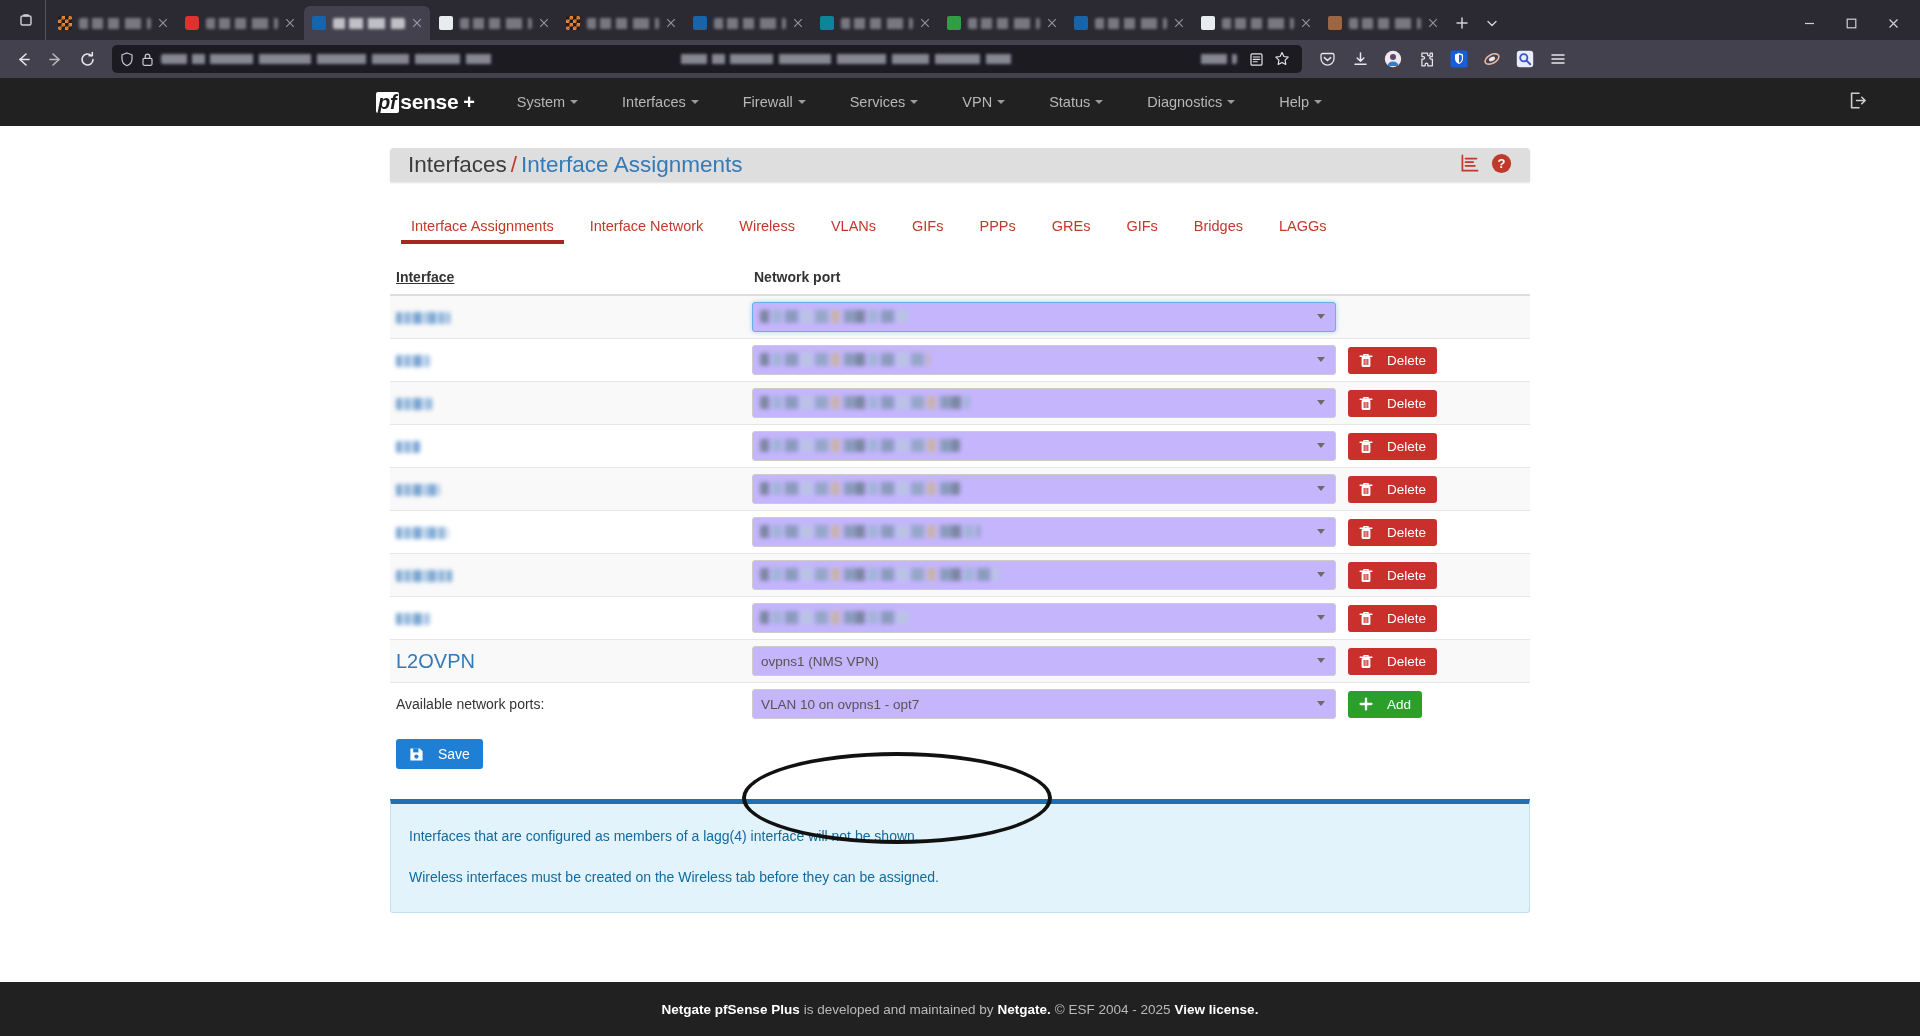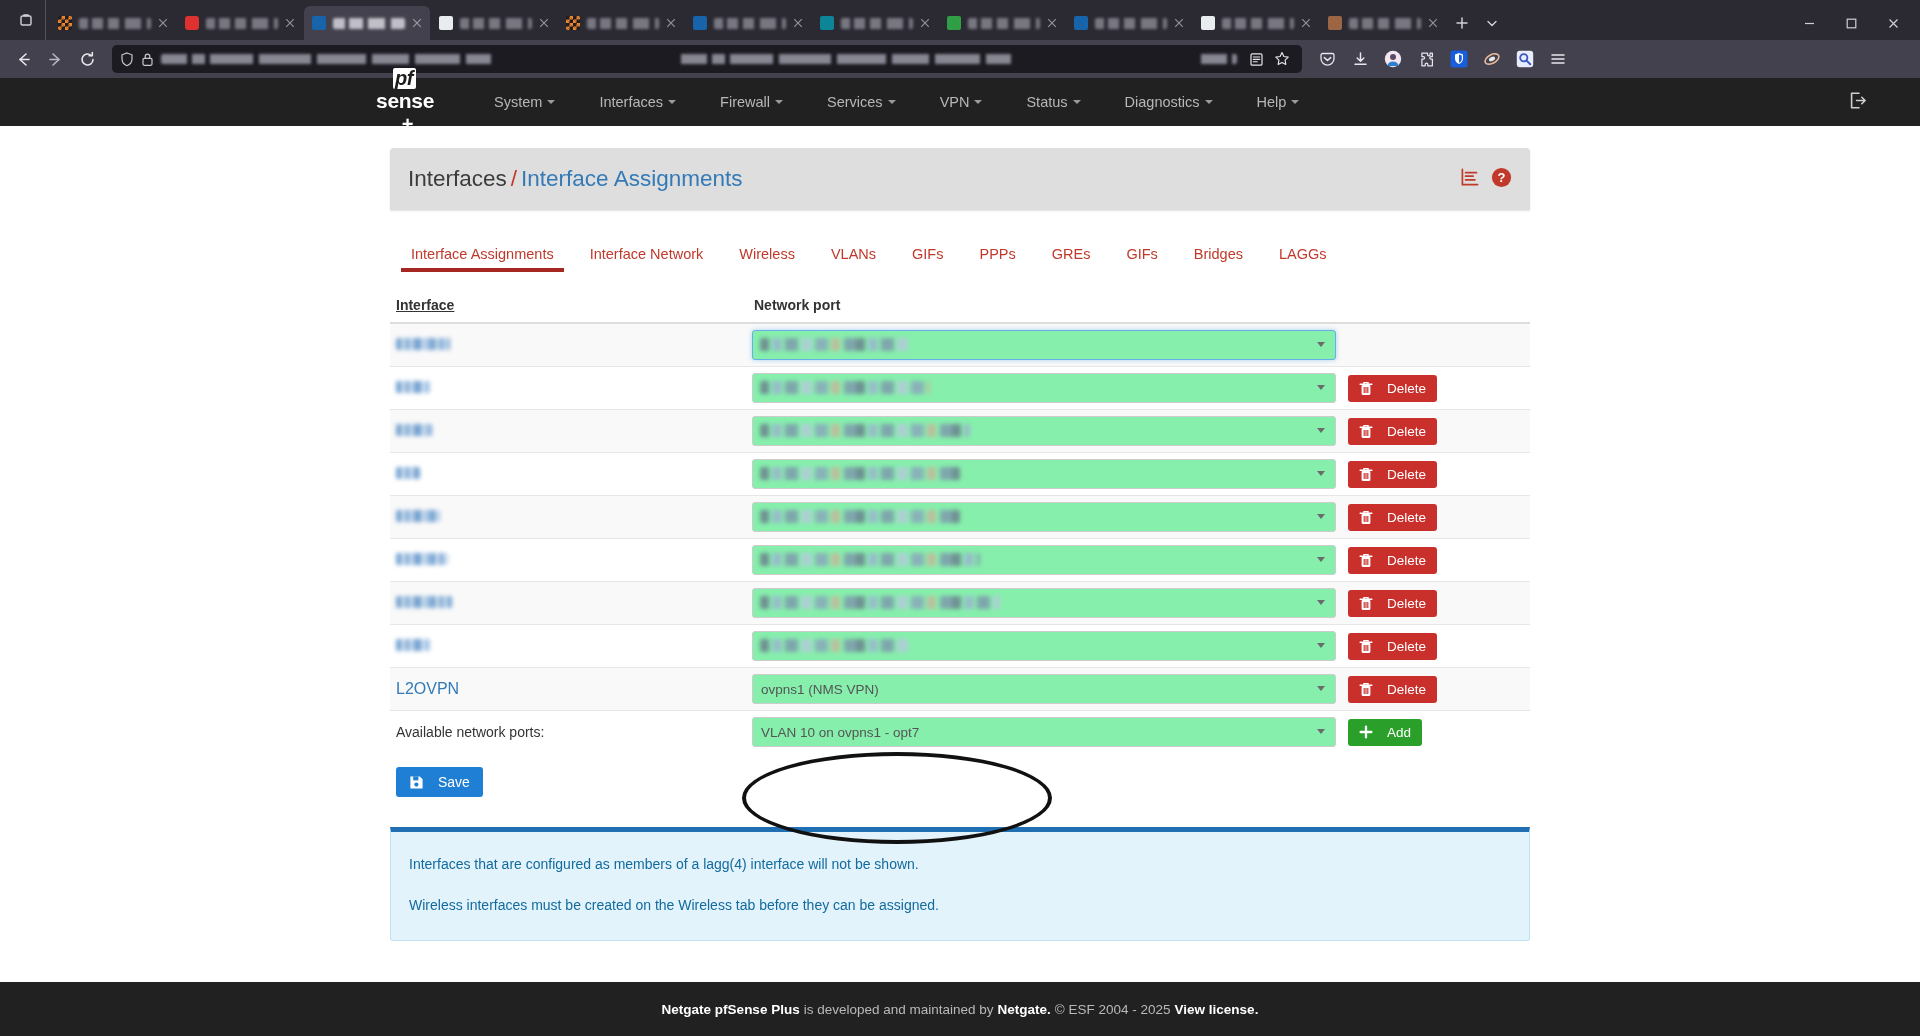--- a/index.html
+++ b/index.html
@@ -101,22 +101,22 @@
   .url-right { display:flex; align-items:center; gap:2px; }
   .toolbar-right { display:flex; align-items:center; gap:3px; padding-right:4px; }
 
   
   .page { width:1920px; height:958px; background:#fff;
           position:relative; }
   .pf-nav {
     height:48px; background:#212121; display:flex; align-items:center;
     padding-left:376px; color:#fff;
   }
-  .pf-logo { display:flex; align-items:center; margin-right:44px;
-             font-size:21px; font-weight:bold; letter-spacing:-.3px;flex-direction:column; }
+  .pf-logo { display:flex; align-items:center; margin-right:26px;
+             font-size:21px; font-weight:bold; letter-spacing:-.3px; }
   .pf-logo .pf-box {
     background:#fff; color:#1d1d1d; font-style:italic;
     padding:1px 3px 1px 2px; border-radius:2px; font-size:20px;
     line-height:19px; margin-right:1px; font-weight:900;
   }
   .pf-logo .pf-plus { font-size:20px; margin-left:5px; font-weight:bold; }
   .pf-menu { display:flex; align-items:center; gap:12px; }
   .pf-menu-item {
     color:#b7b7b7; font-size:14.5px; padding:14px 16px;
     display:flex; align-items:center; gap:5px; white-space:nowrap;
@@ -125,21 +125,21 @@
     width:0; height:0; border-left:4px solid transparent;
     border-right:4px solid transparent; border-top:4px solid #9a9a9a;
     display:inline-block;
   }
   .logout { margin-left:auto; margin-right:52px; color:#cfcfcf; }
 
   .content { width:1140px; margin:0 auto; padding-top:22px; }
 
   .panel-head {
     background:#dedede; border-radius:4px 4px 0 0;
-    height:62px; display:flex; align-items:center;
+    height:34px; display:flex; align-items:center;
     padding:0 18px; position:relative;
     box-shadow:0 1px 2px rgba(0,0,0,.12);
   }
   .breadcrumb { font-size:22.5px; color:#3c3c3c; }
   .breadcrumb .sep { color:#c0392b; margin:0 4px; }
   .breadcrumb a { color:#337ab7; text-decoration:none; }
   .head-icons { margin-left:auto; display:flex; align-items:center; gap:11px; }
 
   .tabs-row {
     display:flex; align-items:flex-end; gap:0;
@@ -159,35 +159,35 @@
     text-align:left; font-size:14px; color:#333; font-weight:bold;
     padding:4px 8px 9px; border-bottom:2px solid #ddd;
   }
   table.assign th.c1 { width:356px; padding-left:6px;text-decoration:underline; }
   table.assign th.c2 { width:596px; }
   table.assign td { padding:6px 6px; border-top:1px solid #e6e6e6;
                     vertical-align:middle; }
   table.assign tbody tr:nth-child(odd) { background:#f9f9f9; }
   table.assign tbody tr:first-child td { border-top:none; }
 
-  .ifname { font-size:16px; color:#337ab7; padding-left:6px; }
+  .ifname { font-size:20px; color:#337ab7; padding-left:6px; }
   .blurname {
     display:inline-block; height:12px; border-radius:2px;
     filter:blur(2.1px); opacity:.75;
     background:
       repeating-linear-gradient(90deg,
         #4d88c4 0 6px, transparent 6px 8px,
         #6f9fd0 8px 15px, transparent 15px 17px,
         #4d88c4 17px 26px, transparent 26px 28px,
         #89b3dd 28px 34px);
   }
 
   select.np {
     width:100%; height:30px; font-size:13.5px; color:#555;
-    border:1px solid #ccc; border-radius:3px; background:#86efac;
+    border:1px solid #ccc; border-radius:3px; background:#c4b5fd;
     padding:3px 8px; font-family:"Liberation Sans", sans-serif;
     -webkit-appearance:none; appearance:none;
   }
   .selwrap { position:relative; }
   .selwrap::after {
     content:""; position:absolute; right:11px; top:12px;
     width:0; height:0; border-left:4.5px solid transparent;
     border-right:4.5px solid transparent; border-top:5px solid #6b6b6b;
     pointer-events:none;
   }

